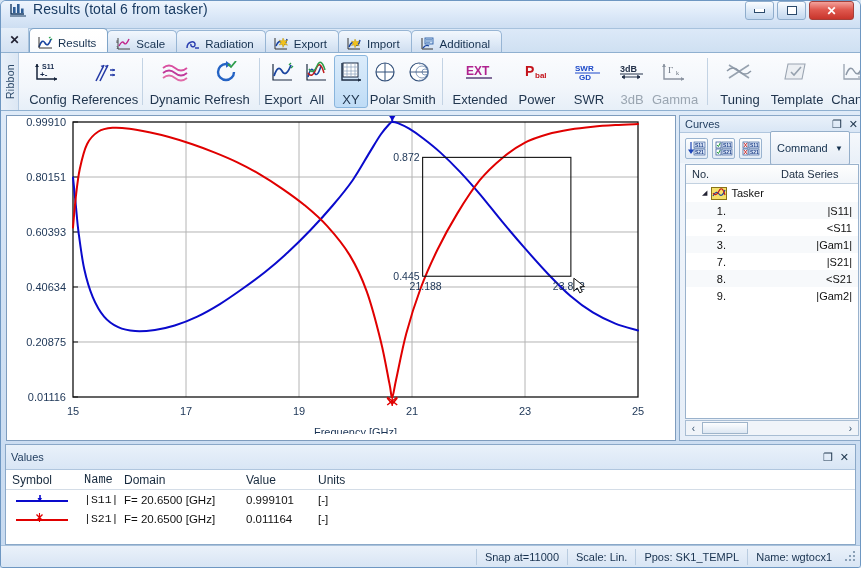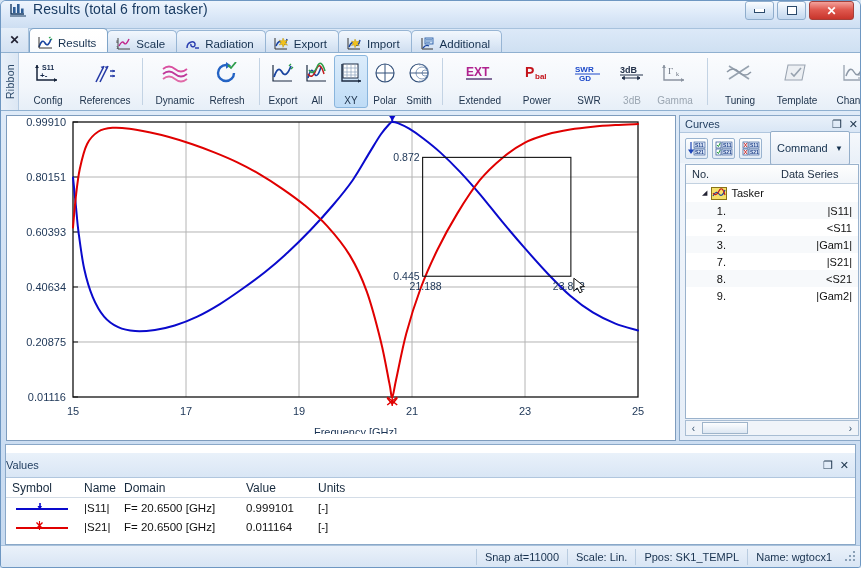--- a/index.html
+++ b/index.html
@@ -110,21 +110,21 @@
     padding-top:4px;
     cursor:pointer; border:1px solid transparent; border-radius:3px;
   }
   .rbtn.wide { width:62px; }
   .rbtn.narrow { width: 34px; }
   .rbtn.sel {
     border-color:#89b5dd;
     background: linear-gradient(180deg,#dcecfb,#bfdcf6);
   }
   .rbtn .ico { height:28px; display:flex;align-items:center;justify-content:center; }
-  .rbtn .lbl { font-size:10px; color:#21364f; margin-top:7px; white-space:nowrap; }
+  .rbtn .lbl { font-size:13px; color:#21364f; margin-top:7px; white-space:nowrap; }
   .rbtn.dis .lbl { color:#9aa5b1; }
 
   
   .main {
     position:absolute; left:0; right:0; top:111px; bottom:123px;
     display:flex;
   }
   .chart-pane {
     flex: 1 1 auto;
     margin: 3px 1px 3px 5px;
@@ -220,34 +220,34 @@
 
   
   .values {
     position:absolute; left:0; right:0; bottom:22px; height:101px;
     margin: 0 4px;
     background:#fff;
     border:1px solid #8aa8c8;
     display:flex;flex-direction:column;
   }
   .values-head {
-    height:25px; display:flex;align-items:center; 
+    height:25px; display:flex;align-items:center; padding-left:5px;
     background:linear-gradient(180deg,#e9f1fa,#d9e6f5);
     border-bottom:1px solid #b0c6de;
-    font-size:11px; color:#1d3a5c;margin-top:8px;
+    font-size:11px; color:#1d3a5c;
   }
   .vtable { flex:1; background:#fff; }
   .vt-head {
     display:flex; height:20px; align-items:center;
     font-size:12px; color:#16293d;
     border-bottom:1px solid #d4dde7;
   }
   .vt-row { display:flex; height:19px; align-items:center; font-size:11.5px; color:#111; }
   .vc-sym { width:78px; padding-left:6px; }
-  .vc-name { width:40px; }
+  .vc-name { width:40px;font-family:Liberation Mono, monospace; }
   .vc-dom { width:122px; }
   .vc-val { width:72px; }
   .vc-unit { width:60px; }
 
   
   .status {
     position:absolute; left:0; right:0; bottom:0; height:22px;
     display:flex; align-items:center;
     background: linear-gradient(180deg,#eaf1fa,#d8e5f4);
     border-top:1px solid #a9c2dc;

